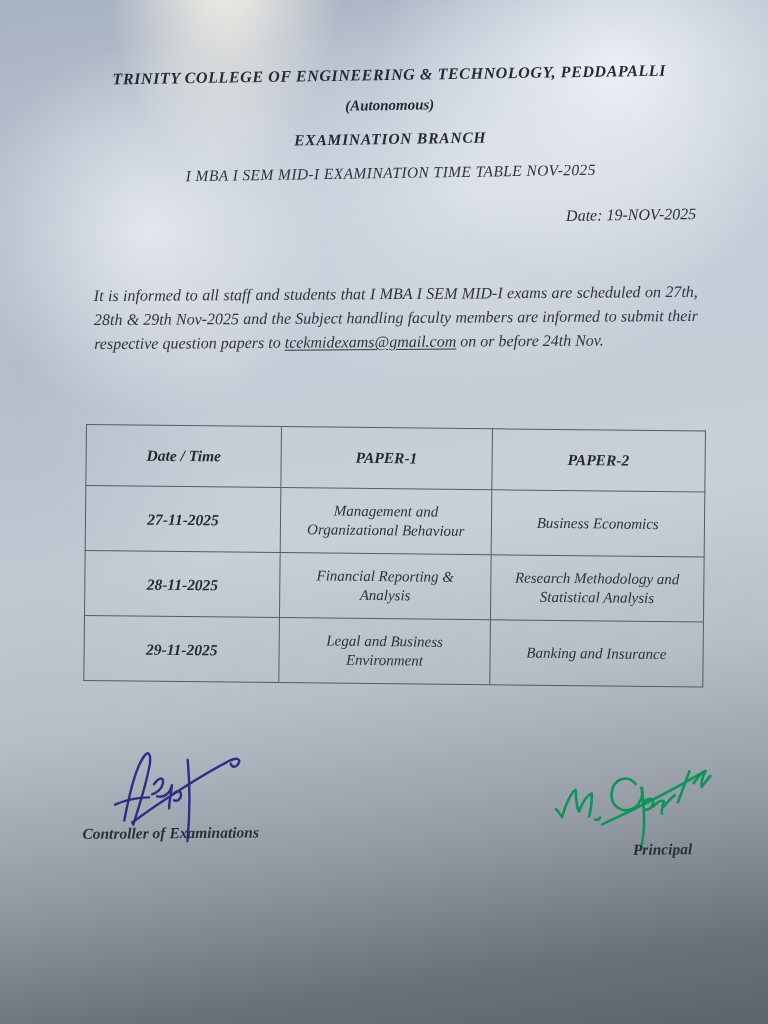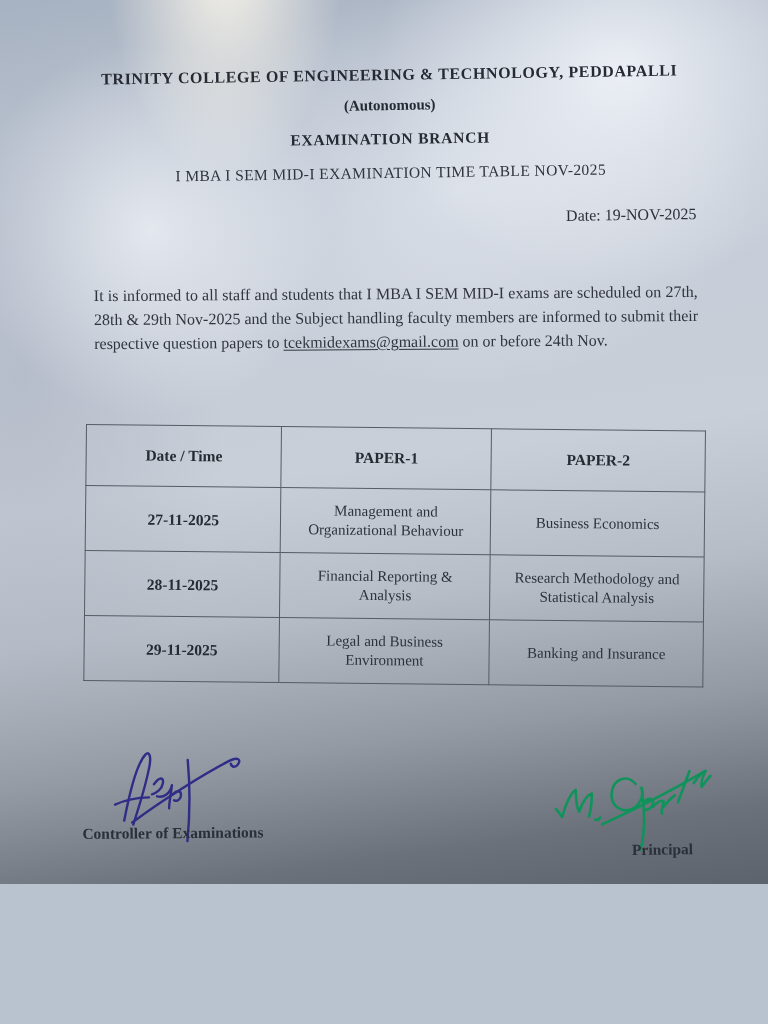--- a/index.html
+++ b/index.html
@@ -2,28 +2,29 @@
 <html><head>
 <meta charset="utf-8">
 <style>
   html,body{margin:0;padding:0;}
   body{
     width:768px;height:1024px;overflow:hidden;
     font-family:"Liberation Serif", serif;
     background:#b9c2cf;
   }
   .photo{
-    position:relative;width:768px;height:884px;overflow:hidden;
+    position:relative;width:768px;height:1024px;overflow:hidden;
     background:
       radial-gradient(ellipse 170px 330px at 225px -50px, rgba(253,248,236,0.95), rgba(253,248,236,0) 70%),
       radial-gradient(ellipse 250px 260px at 150px 230px, rgba(240,243,248,0.75), rgba(240,243,248,0) 72%),
       radial-gradient(ellipse 340px 300px at 620px 70px, rgba(243,246,251,0.85), rgba(243,246,251,0) 72%),
       radial-gradient(ellipse 420px 280px at 460px 190px, rgba(236,240,247,0.55), rgba(236,240,247,0) 70%),
       radial-gradient(ellipse 300px 520px at 20px 380px, rgba(140,152,170,0.30), rgba(140,152,170,0) 70%),
       linear-gradient(172deg,#a6b1c1 0%,#b9c2cf 14%,#c7cdd8 34%,#c9cfd8 52%,#b6bdc7 66%,#939aa4 80%,#6a717b 92%,#5c636d 100%);
+    font-style: italic;
   }
   .content{position:absolute;inset:0;filter:blur(0.3px);color:#343842;}
 
   .doc-header{position:absolute;top:66px;left:6px;width:768px;text-align:center;transform:rotate(-0.9deg);}
   .college{font-size:16px;font-weight:bold;letter-spacing:0.6px;color:#262a33;margin:0 0 13px 0;}
   .autonomous{font-size:15px;font-weight:bold;color:#262a33;margin:0 0 16px 0;}
   .branch{font-size:15.5px;font-weight:bold;letter-spacing:0.8px;color:#262a33;margin:0 0 16px 0;}
   .tt-title{font-size:15.5px;letter-spacing:0.4px;color:#30343e;margin:0;}
 
   .date-line{position:absolute;top:206px;right:72px;font-size:16px;color:#2c303a;transform:rotate(-0.8deg);}

